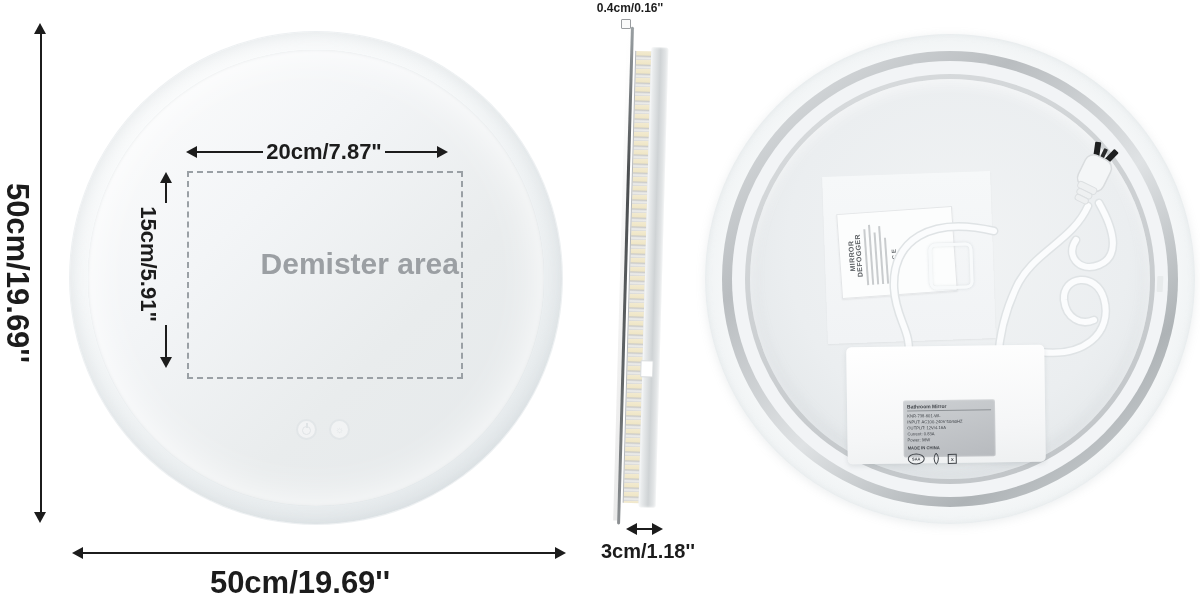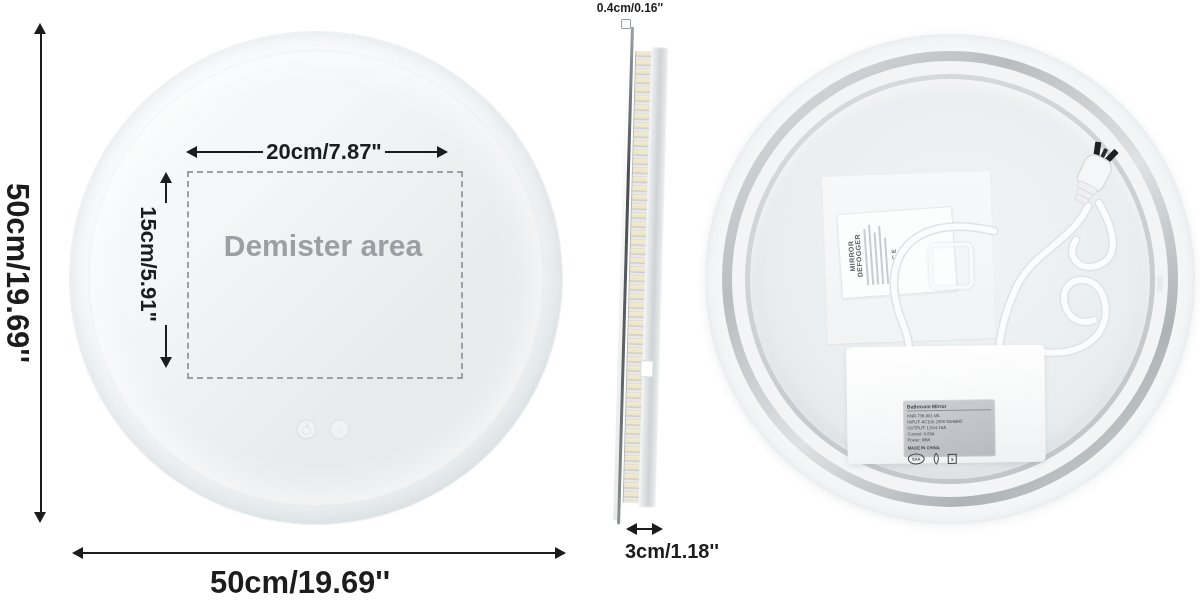--- a/index.html
+++ b/index.html
@@ -18,21 +18,21 @@
 
   
   .mirror-outer{position:absolute;left:70px;top:32px;width:492px;height:492px;border-radius:50%;
     background:radial-gradient(circle at 38% 30%, #ffffff 0%, #f6f8f9 45%, #e9edef 72%, #e2e7ea 82%, #edf0f2 90%, #f7f9fa 100%);
     box-shadow:inset 0 0 18px rgba(160,170,175,.25), 0 0 0 1px rgba(222,228,231,.55);}
   .mirror-inner{position:absolute;left:18px;top:18px;width:456px;height:456px;border-radius:50%;
     background:linear-gradient(135deg,#fdfdfd 0%,#f3f5f7 35%,#e9eced 65%,#e5e9eb 100%);
     box-shadow:inset 0 0 46px rgba(255,255,255,.95), inset 0 0 3px rgba(180,188,192,.5);}
   .demister-rect{position:absolute;left:187px;top:171px;width:272px;height:204px;
     border:2px dashed #9aa0a5;}
-  .demister-text{position:absolute;left:187px;top:229px;width:272px;text-align:center;
+  .demister-text{position:absolute;left:187px;top:247px;width:272px;text-align:right;
     font-size:30px;font-weight:bold;color:#9b9fa3;}
   .touch-btn{position:absolute;width:17px;height:17px;border-radius:50%;
     border:2px solid #e2e6e8;background:rgba(255,255,255,.4);}
   .tb-ring{position:absolute;left:4px;top:5px;width:7px;height:7px;border-radius:50%;
     border:1.5px solid #e0e4e6;}
   .tb-stick{position:absolute;left:7.5px;top:2px;width:2px;height:5px;background:#e0e4e6;}
   .tb-sun{position:absolute;left:0;top:1px;width:17px;text-align:center;font-size:10px;
     color:#e0e4e6;line-height:15px;}
 
   
@@ -153,21 +153,21 @@
       <div class="glass-face"></div>
       <div class="glass-edge"></div>
       <div class="led-strip"></div>
       <div class="edge-housing"></div>
       <div class="edge-tab"></div>
     </div>
 
     <span class="arrh left" style="left:626px;top:523px;"></span>
     <div class="dim-line" style="left:637px;top:528px;width:16px;height:2px;"></div>
     <span class="arrh right" style="left:652px;top:523px;"></span>
-    <div class="dim-label" style="left:596px;top:540px;width:104px;text-align:center;font-size:20px;margin-left:24px;">3cm/1.18''</div>
+    <div class="dim-label" style="left:596px;top:540px;width:104px;text-align:center;font-size:20px;">3cm/1.18''</div>
   </div>
 
   <div>
     <div class="back-outer">
       <div class="back-silver"></div>
       <div class="back-gap"></div>
       <div class="back-silver2"></div>
       <div class="back-panel"></div>
       <div class="ring-seam"></div>
     </div>

